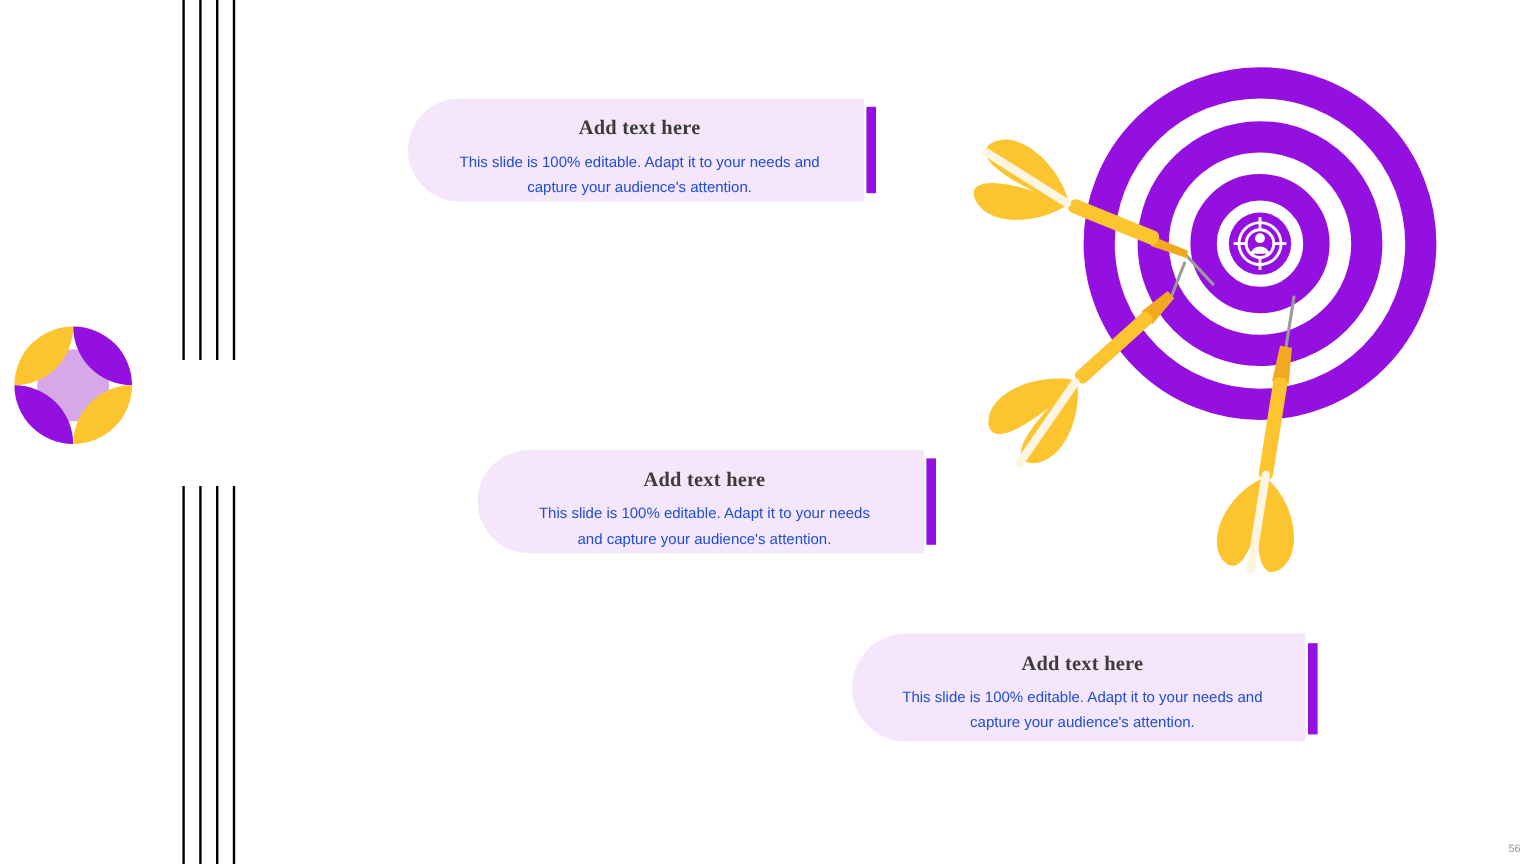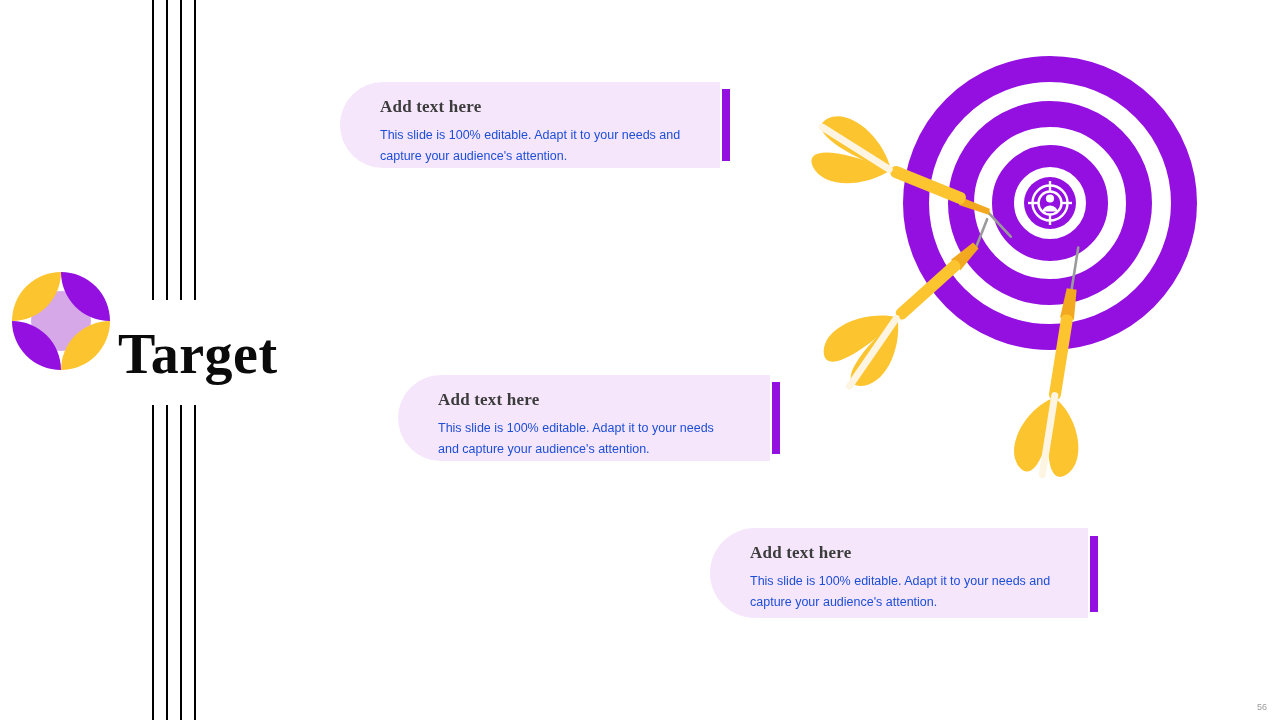--- a/index.html
+++ b/index.html
@@ -88,21 +88,21 @@
     white-space: nowrap;
   }
 
   
   .card {
     position: absolute;
     background: #f5e6fb;
     border-radius: 48px 0 0 48px;
     box-sizing: border-box;
     padding: 14px 34px 12px 40px;
-    text-align: left;
+    text-align: center;
   }
   .card .card-title {
     font-family: "Liberation Serif", serif;
     font-weight: bold;
     font-size: 17px;
     color: #3c3c3c;
     line-height: 1.3;
     margin: 0 0 7px 0;
     letter-spacing: 0.2px;
   }
@@ -164,21 +164,20 @@
   <div class="vrule bot" style="left:194px"></div>
 
   <div id="brand-logo">
     <div class="disc"></div>
     <div class="petal tl"></div>
     <div class="petal tr"></div>
     <div class="petal bl"></div>
     <div class="petal br"></div>
   </div>
 
-  <div id="page-title">Target</div>
 
   <div class="card" id="card-1">
     <p class="card-title">Add text here</p>
     <p class="card-body">This slide is 100% editable. Adapt it to your needs and capture your audience's attention.</p>
     <span class="accent-bar"></span>
   </div>
 
   <div class="card" id="card-2">
     <p class="card-title">Add text here</p>
     <p class="card-body">This slide is 100% editable. Adapt it to your needs and capture your audience's attention.</p>

